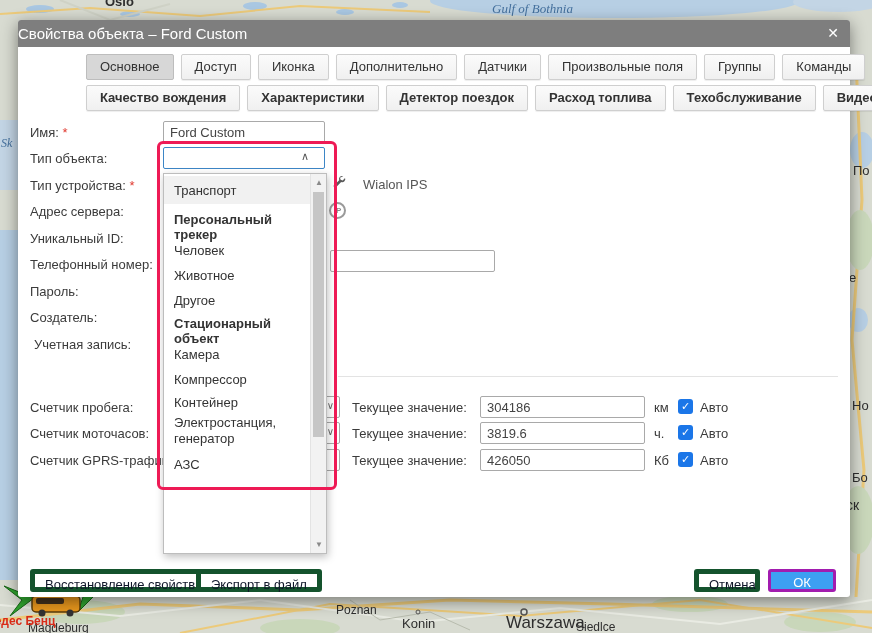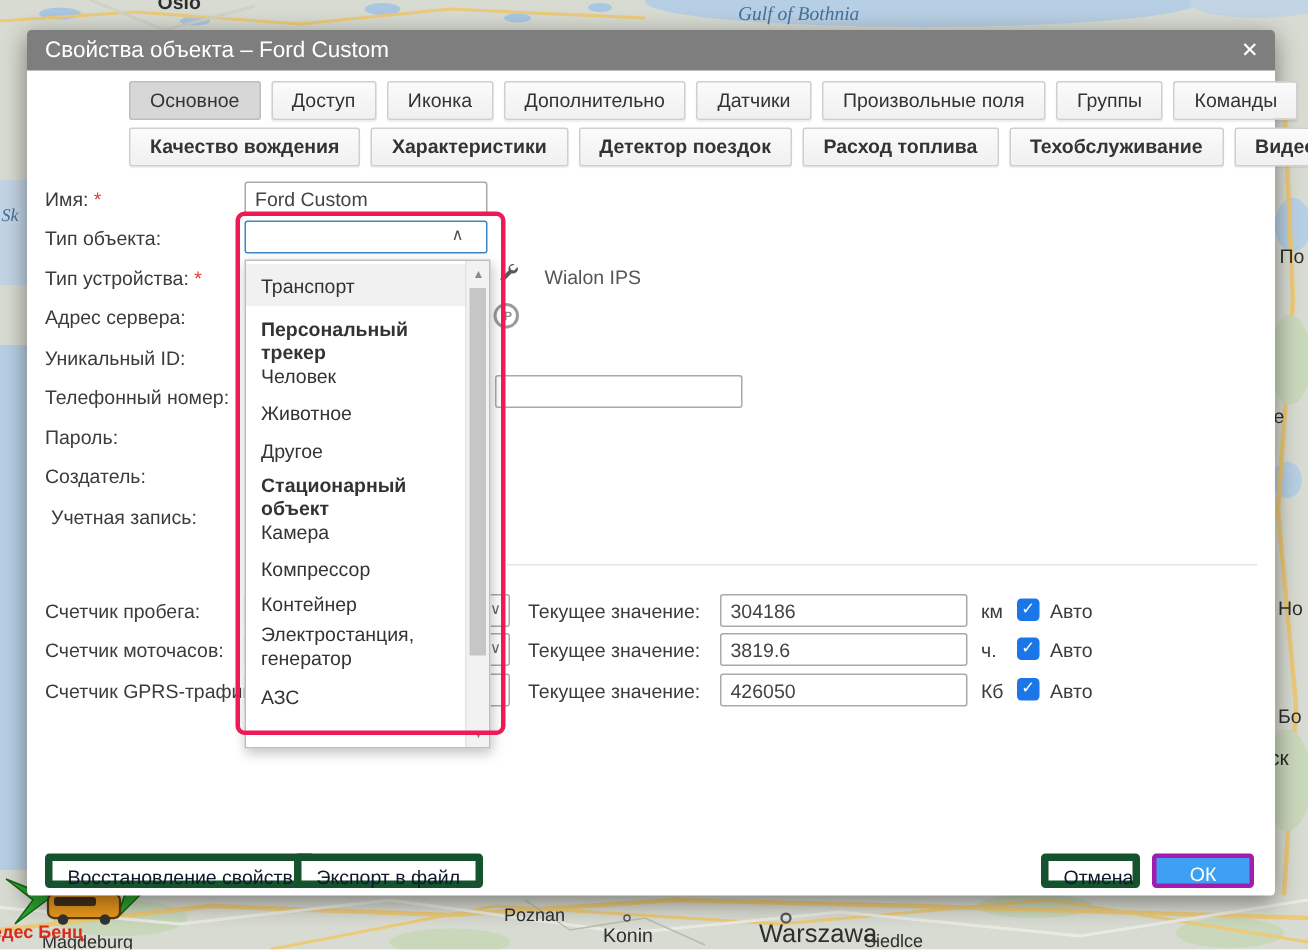--- a/index.html
+++ b/index.html
@@ -9,40 +9,40 @@
   
   #map-bg { position:absolute; inset:0; }
   .map-label { position:absolute; color:#2e2e2e; white-space:nowrap; }
   .map-water-label { font-family:"Liberation Serif", serif; font-style:italic; color:#44709d; }
   .map-red-label { color:#d92b18; font-weight:bold; }
 
   
   #dialog { position:absolute; left:18px; top:20px; width:832px; height:577px;
             background:#fff; border-radius:3px; box-shadow:0 4px 16px rgba(0,0,0,.45); z-index:5; }
   #titlebar { position:absolute; left:0; top:0; right:0; height:27px; background:#7e7e7e;
-              border-radius:3px 3px 0 0; color:#fff; font-size:15px; line-height:27px; padding-left:12px; }
+              border-radius:3px 3px 0 0; color:#fff; font-size:15px; line-height:27px; }
   #close-x { position:absolute; right:11px; top:0; height:27px; line-height:27px; font-size:14px;
              color:#fff; cursor:pointer; }
 
   .tabrow { position:absolute; left:20px; display:flex; gap:7px;padding-left:48px; }
   #tabrow1 { top:34px; } #tabrow2 { top:65px;font-weight:bold; }
   .tab { height:26px; line-height:24px; padding:0 13px; font-size:13px; color:#333;
          background:linear-gradient(#fbfbfb,#f0f0f0); border:1px solid #cfcfcf; border-radius:2px;
          box-shadow:0 1px 1px rgba(0,0,0,.07); white-space:nowrap; cursor:pointer; }
   .tab.active { background:#d7d7d7; border-color:#bdbdbd; box-shadow:none; }
 
   .lbl { position:absolute; font-size:13px; color:#3b3b3b; white-space:nowrap; }
   .req { color:#e0392f; }
   .inp { position:absolute; height:22px; border:1px solid #a9a9a9; border-radius:2px; background:#fff;
          font-family:inherit; font-size:13px; color:#444; padding:0 6px; outline:none; }
 
   
   #combo { left:145px; top:127px; width:162px; border:1px solid #3d86c6; }
   #combo-chevron { position:absolute; left:283px; top:130px; font-size:11px; color:#555; cursor:pointer; }
-  #dd-panel { position:absolute; left:145px; top:153px; width:164px; height:326px; background:#fff;
+  #dd-panel { position:absolute; left:145px; top:153px; width:164px; height:381px; background:#fff;
               border:1px solid #bdbdbd; box-shadow:1px 3px 8px rgba(0,0,0,.25); z-index:20; overflow:hidden; }
   .dd-item { position:absolute; left:0; right:16px; padding-left:10px; font-size:13px; color:#333;
              display:flex; align-items:center; cursor:pointer; }
   .dd-item.hl { background:#f1f1f1; }
   .dd-group { font-weight:bold; cursor:default; }
   #dd-scroll { position:absolute; right:0; top:0; bottom:0; width:16px; background:#f2f2f2;
                border-left:1px solid #e3e3e3; }
   #dd-thumb { position:absolute; left:2px; top:18px; width:11px; height:245px; background:#c6c6c6; }
   .scroll-arrow { position:absolute; left:0; width:16px; text-align:center; font-size:8px; color:#8a8a8a; cursor:pointer; }
 

